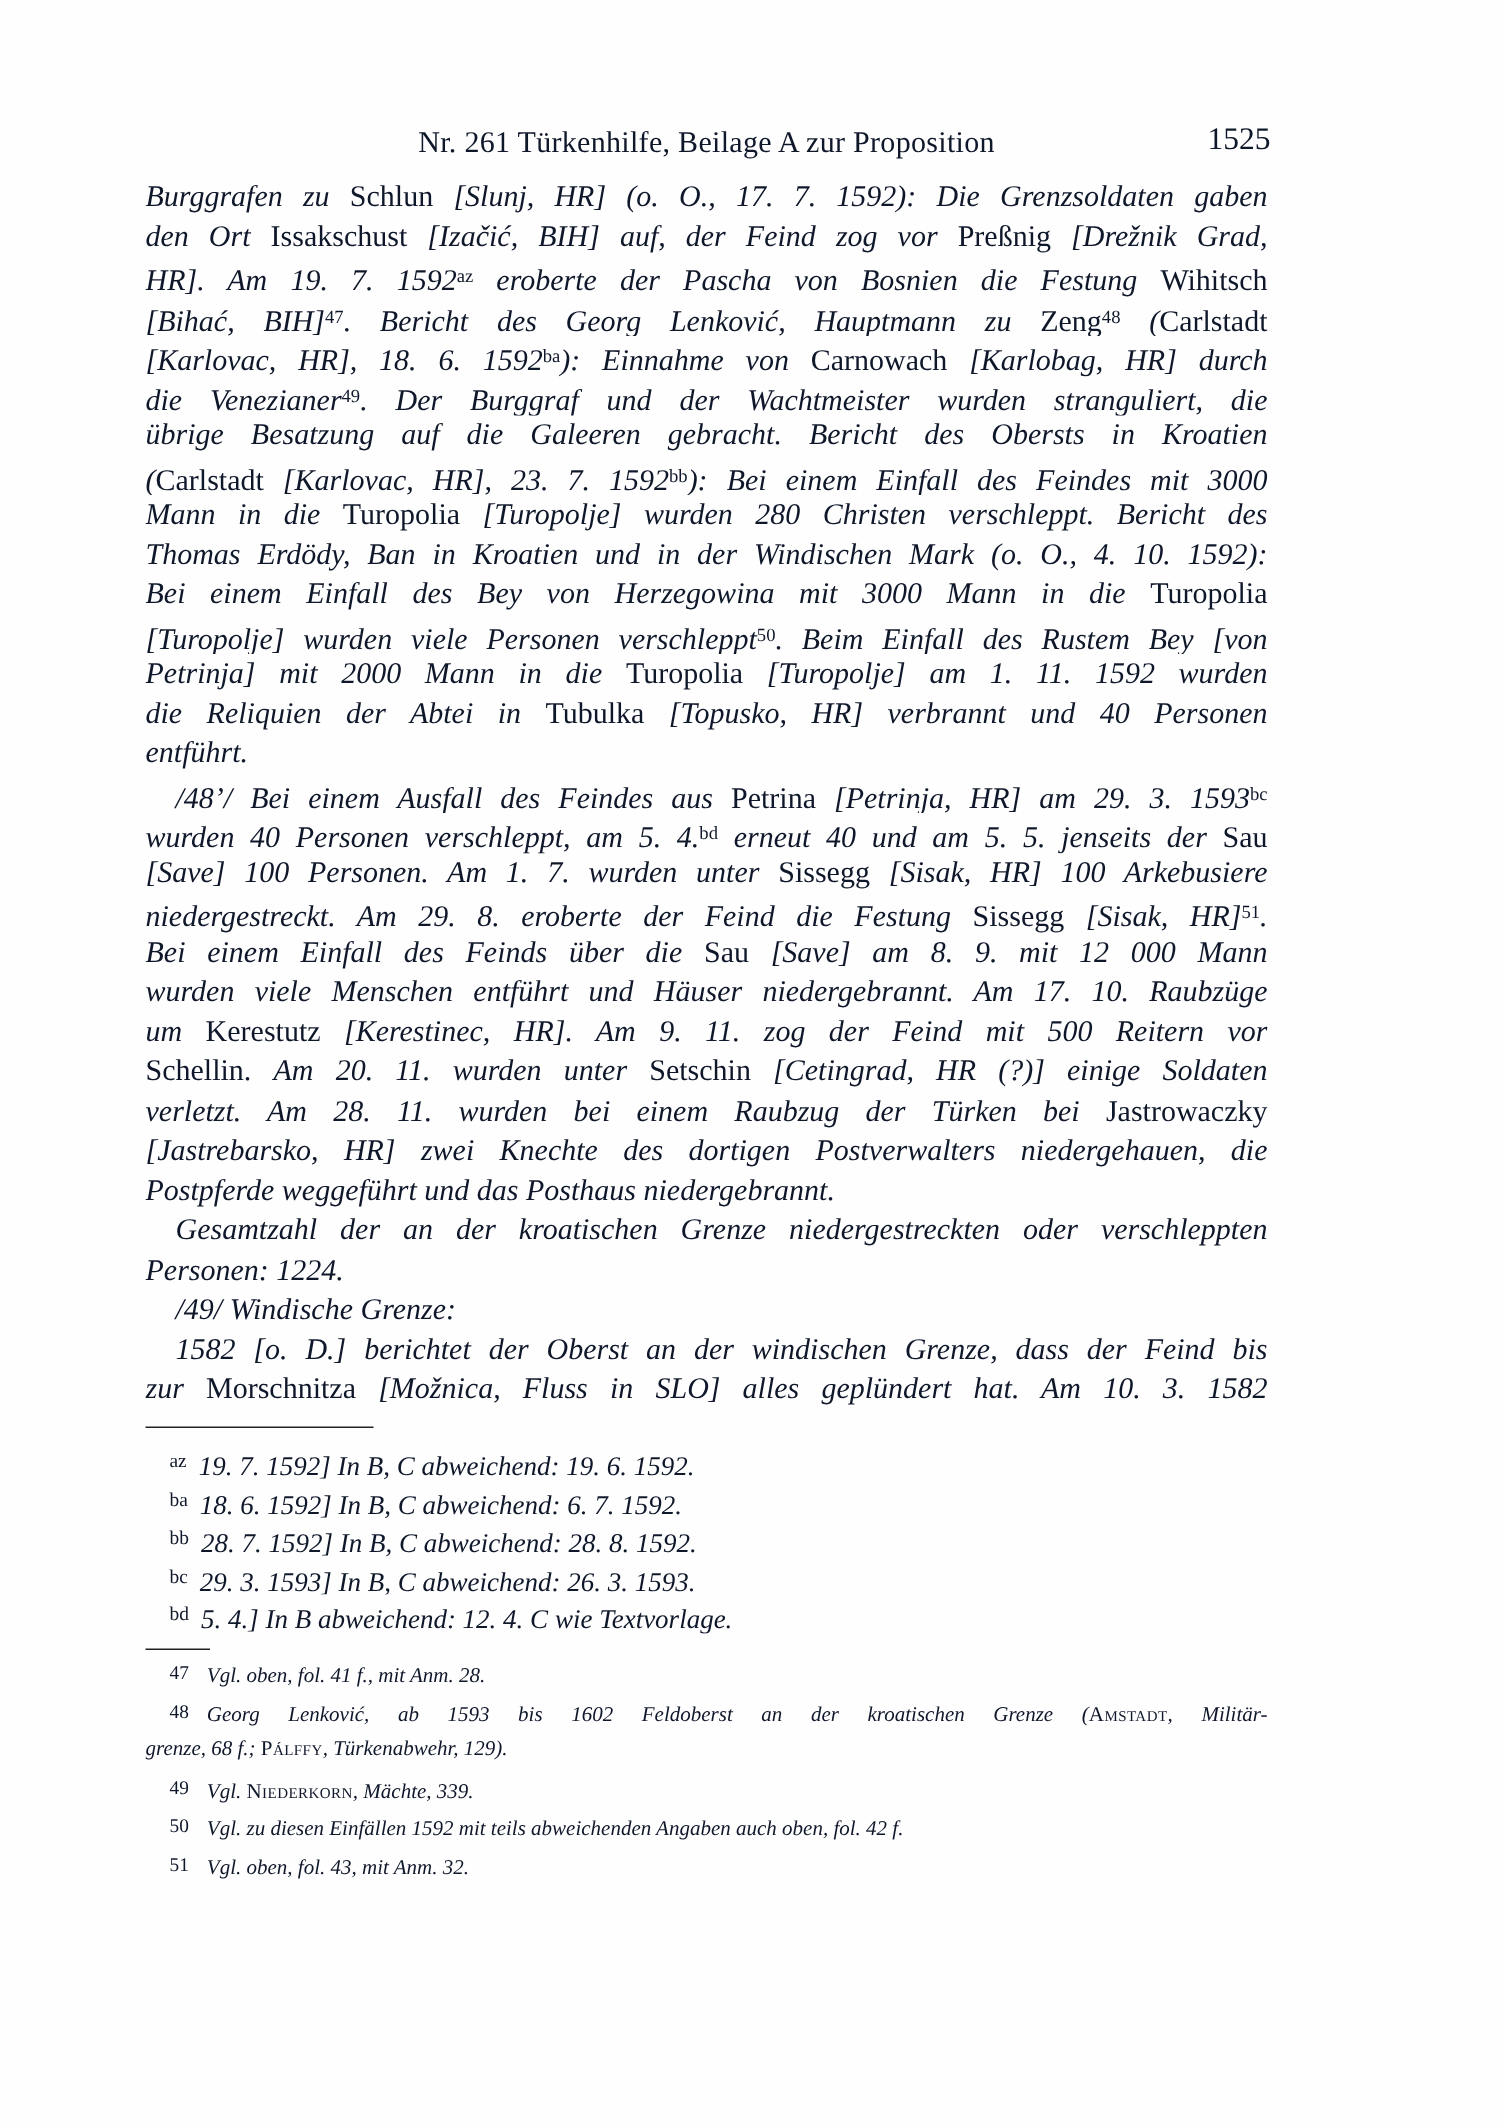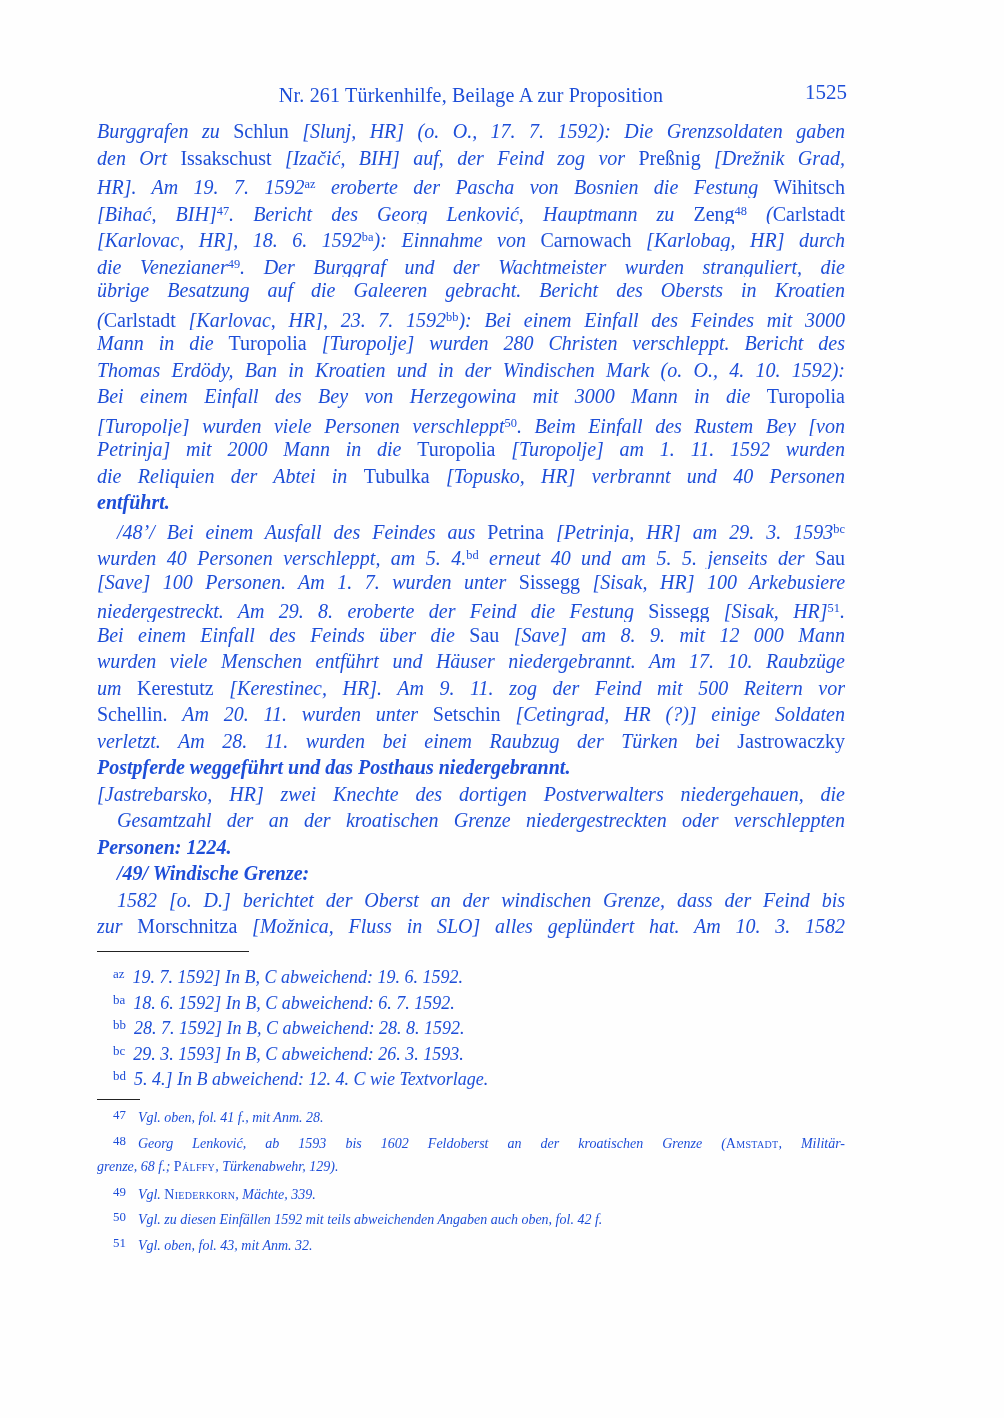--- a/index.html
+++ b/index.html
@@ -2,38 +2,38 @@
 <html><head>
 <meta charset="utf-8">
 <style>
   html,body{margin:0;padding:0;background:#e8e8e8;}
   .page{
     position:relative;
     width:1004px;height:1418px;
     margin:0 auto;
     background:#fefefe;
     font-family:"Liberation Serif","DejaVu Serif",serif;
-    color:#1d4ed8;
+    color:#0f172a;
     overflow:hidden;
   }
   .col{position:absolute;left:97px;width:748px;}
 
   
   .header{top:84px;font-size:20px;}
   .header-title{display:block;text-align:center;letter-spacing:0.2px;}
   .page-number{position:absolute;right:-2px;top:-4px;font-size:21px;}
 
   
   .body-text{top:118px;font-size:20px;}
   .para{margin:0;}
   .line{
     line-height:26.5px;height:26.5px;overflow:hidden;
     text-align:justify;text-align-last:justify;
   }
-  .line.left{text-align:left;text-align-last:auto;font-weight:bold;}
+  .line.left{text-align:left;text-align-last:auto;}
   .line.indent{text-indent:20px;}
 
   .run-i{font-style:italic;}
   .run-r{font-style:normal;}
   .run-sc{font-style:normal;font-variant:small-caps;letter-spacing:0.3px;}
   .run-sup{font-style:normal;font-size:0.62em;vertical-align:0.45em;letter-spacing:0;}
 
   
   .rule{position:absolute;left:97px;height:0;border-top:1.6px solid #222;}
   .rule-variants{top:951px;width:152px;}
@@ -84,22 +84,22 @@
       <div class="para">
         <div class="line indent"><span class="run-i">/48’/ Bei einem Ausfall des Feindes aus </span><span class="run-r">Petrina </span><span class="run-i">[Petrinja, HR] am 29. 3. 1593</span><span class="run-sup">bc</span></div>
         <div class="line"><span class="run-i">wurden 40 Personen verschleppt, am 5. 4.</span><span class="run-sup">bd</span><span class="run-i"> erneut 40 und am 5. 5. jenseits der </span><span class="run-r">Sau</span></div>
         <div class="line"><span class="run-i">[Save] 100 Personen. Am 1. 7. wurden unter </span><span class="run-r">Sissegg </span><span class="run-i">[Sisak, HR] 100 Arkebusiere</span></div>
         <div class="line"><span class="run-i">niedergestreckt. Am 29. 8. eroberte der Feind die Festung </span><span class="run-r">Sissegg </span><span class="run-i">[Sisak, HR]</span><span class="run-sup">51</span><span class="run-i">.</span></div>
         <div class="line"><span class="run-i">Bei einem Einfall des Feinds über die </span><span class="run-r">Sau </span><span class="run-i">[Save] am 8. 9. mit 12 000 Mann</span></div>
         <div class="line"><span class="run-i">wurden viele Menschen entführt und Häuser niedergebrannt. Am 17. 10. Raubzüge</span></div>
         <div class="line"><span class="run-i">um </span><span class="run-r">Kerestutz </span><span class="run-i">[Kerestinec, HR]. Am 9. 11. zog der Feind mit 500 Reitern vor</span></div>
         <div class="line"><span class="run-r">Schellin. </span><span class="run-i">Am 20. 11. wurden unter </span><span class="run-r">Setschin </span><span class="run-i">[Cetingrad, HR (?)] einige Soldaten</span></div>
         <div class="line"><span class="run-i">verletzt. Am 28. 11. wurden bei einem Raubzug der Türken bei </span><span class="run-r">Jastrowaczky</span></div>
+        <div class="line"><span class="run-i">[Jastrebarsko, HR] zwei Knechte des dortigen Postverwalters niedergehauen, die</span></div>
         <div class="line left"><span class="run-i">Postpferde weggeführt und das Posthaus niedergebrannt.</span></div>
-        <div class="line"><span class="run-i">[Jastrebarsko, HR] zwei Knechte des dortigen Postverwalters niedergehauen, die</span></div>
       </div>
       <div class="para">
         <div class="line indent"><span class="run-i">Gesamtzahl der an der kroatischen Grenze niedergestreckten oder verschleppten</span></div>
         <div class="line left"><span class="run-i">Personen: 1224.</span></div>
       </div>
       <div class="para">
         <div class="line left indent"><span class="run-i">/49/ Windische Grenze:</span></div>
       </div>
       <div class="para">
         <div class="line indent"><span class="run-i">1582 [o. D.] berichtet der Oberst an der windischen Grenze, dass der Feind bis</span></div>

